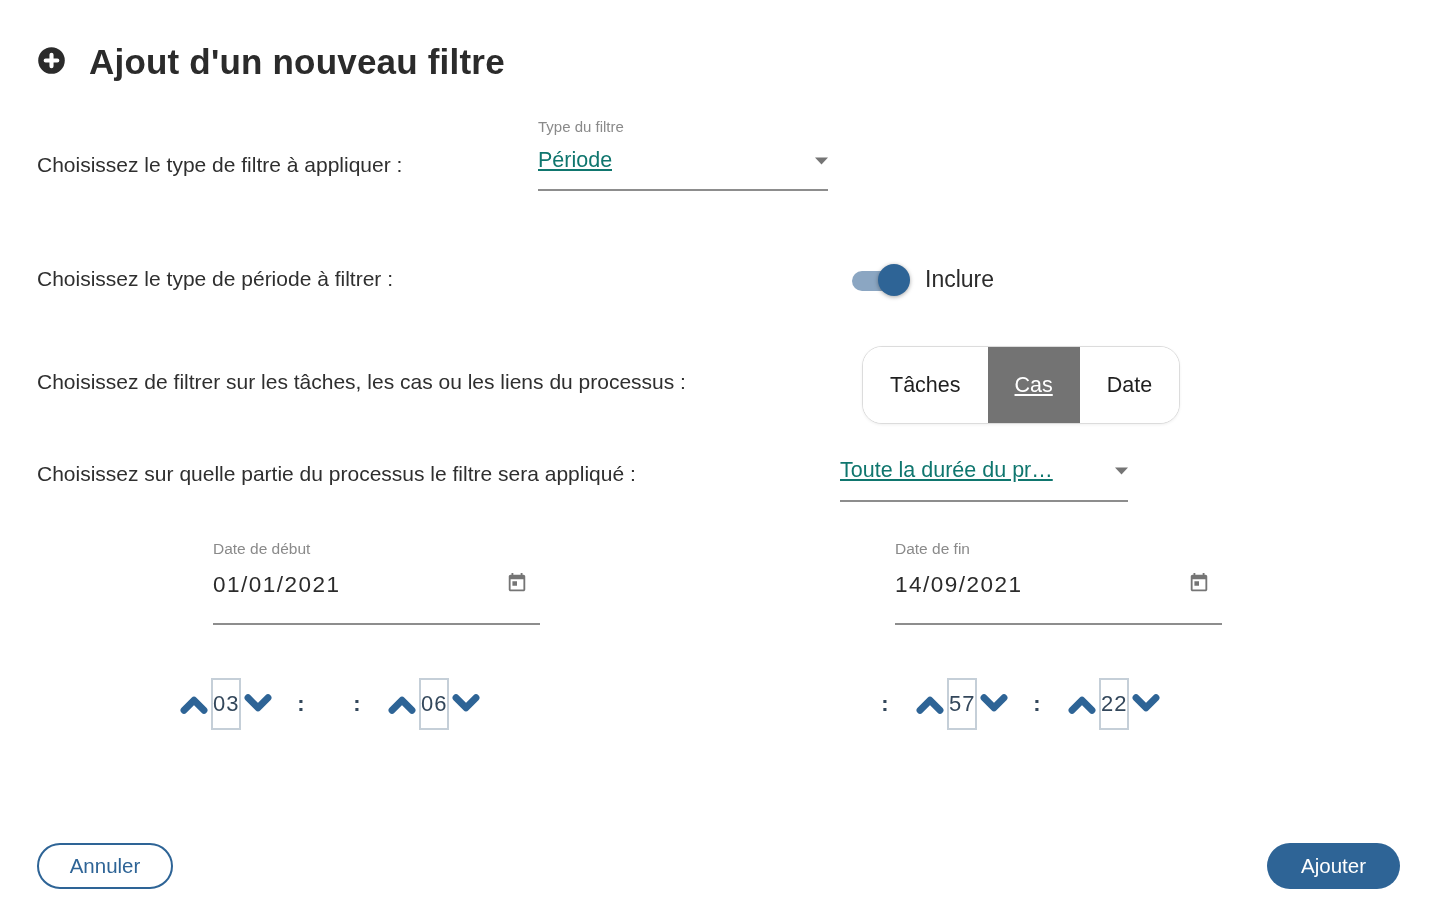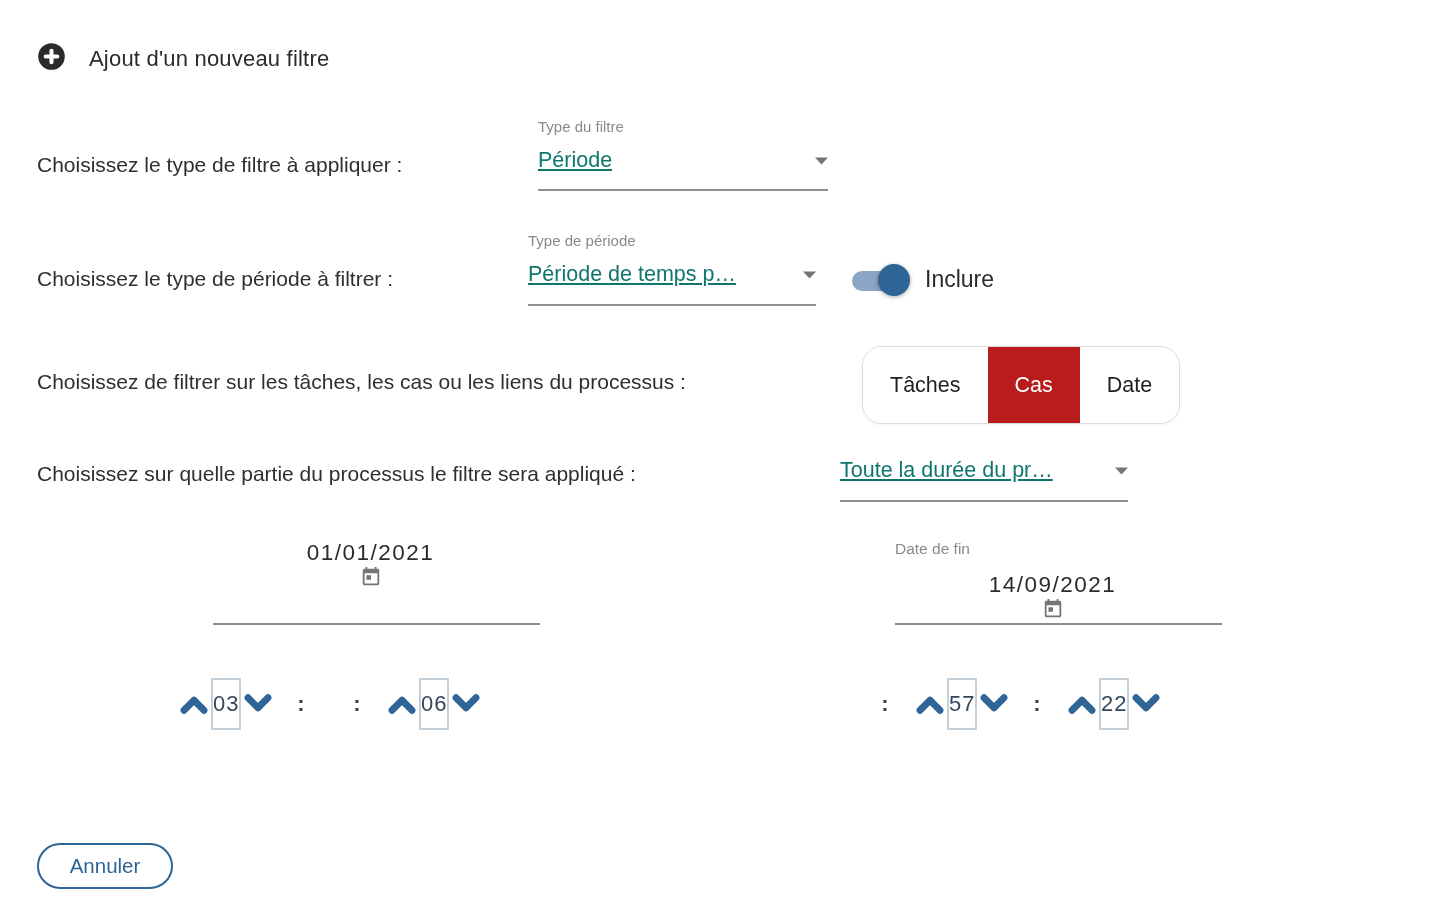--- a/index.html
+++ b/index.html
@@ -1,21 +1,21 @@
 <!DOCTYPE html>
 <html><head>
 <meta charset="utf-8">
 <style>
   html,body{margin:0;padding:0;background:#fff;}
   body{font-family:"Liberation Sans",sans-serif;color:#2b2b2b;}
   .canvas{position:relative;width:1432px;height:914px;background:#ffffff;overflow:hidden;}
 
   
   .header{position:absolute;left:37px;top:42px;display:flex;align-items:center;gap:23px;}
-  .header .title{font-size:22px;font-weight:400;color:#2b2b2b;letter-spacing:.2px;}
+  .header .title{font-size:35px;font-weight:700;color:#2b2b2b;letter-spacing:.2px;}
 
   
   .q-label{position:absolute;left:37px;font-size:21px;color:#2f2f2f;white-space:nowrap;text-align:center;}
   .q1{top:153px}.q2{top:267px}.q3{top:370px}.q4{top:462px}
 
   
   .mat-select{position:absolute;box-sizing:border-box;border-bottom:2px solid #8d8d8d;cursor:pointer;}
   .mat-select .float-label{display:block;font-size:15px;color:#8a8a8a;margin-bottom:13px;}
   .value-row{display:flex;align-items:center;justify-content:space-between;}
   .select-value{font-size:21.5px;color:#0f766e;white-space:nowrap;overflow:hidden;text-decoration:underline;}
@@ -27,27 +27,27 @@
 
   
   .toggle{position:absolute;left:852px;top:264px;width:60px;height:32px;cursor:pointer;}
   .toggle-track{position:absolute;left:0;top:7px;width:52px;height:20px;border-radius:10px;background:#8ba6c2;}
   .toggle-thumb{position:absolute;left:26px;top:0;width:32px;height:32px;border-radius:50%;background:#2e6496;box-shadow:0 1px 4px rgba(0,0,0,.35);}
   .toggle-label{position:absolute;left:925px;top:266px;font-size:23px;color:#2b2b2b;}
 
   
   .btn-group{position:absolute;left:862px;top:346px;height:76px;display:flex;border:1px solid #dcdcdc;border-radius:20px;overflow:hidden;background:#fff;box-shadow:0 1px 3px rgba(0,0,0,.06);}
   .btn-group button{border:none;background:#fff;font-family:inherit;font-size:21.5px;color:#1f1f1f;padding:0 27px;cursor:pointer;}
-  .btn-group button.selected{background:#b91c1c;color:#ffffff;}
+  .btn-group button.selected{background:#737373;color:#ffffff;text-decoration:underline;}
 
   
   .date-field{position:absolute;top:540px;width:327px;height:85px;box-sizing:border-box;border-bottom:2px solid #8d8d8d;cursor:text;}
   .date-start{left:213px}.date-end{left:895px}
   .date-field .float-label{display:block;font-size:15.5px;color:#8a8a8a;margin-bottom:14px;}
-  .date-row{display:flex;align-items:center;justify-content:space-between;padding-right:12px;flex-direction:column;}
+  .date-row{display:flex;align-items:flex-start;justify-content:space-between;padding-right:12px;}
   .date-value{font-size:22.5px;letter-spacing:1.5px;color:#2b2b2b;}
   .cal-btn{background:none;border:none;padding:0;cursor:pointer;display:flex;align-items:center;}
 
   
   .time-group{position:absolute;top:665px;display:flex;}
   .tg-start{left:177px}.tg-end{left:857px}
   .time-unit{display:flex;flex-direction:row;align-items:center;width:96px;}
   .spin-btn{background:none;border:none;padding:0;height:22px;cursor:pointer;display:flex;align-items:center;justify-content:center;}
   .time-box{margin:13px 0;width:96px;height:52px;box-sizing:border-box;border:2px solid #c5cfd8;display:flex;align-items:center;justify-content:center;font-size:22px;letter-spacing:1px;color:#33475b;background:#fff;cursor:text;}
   .time-colon{width:56px;text-align:center;align-self:center;font-size:22px;font-weight:600;color:#33475b;line-height:52px;}
@@ -78,31 +78,20 @@
       <span class="select-value">Période</span>
       <span class="select-arrow">
         <svg width="13" height="8" viewBox="0 0 13 8">
             <polygon points="0,0.5 13,0.5 6.5,7.5" fill="#757575"></polygon>
           </svg>
       </span>
     </span>
   </div>
 
   <div class="q-label q2">Choisissez le type de période à filtrer :</div>
-  <div class="mat-select sel2">
-    <span class="float-label">Type de période</span>
-    <span class="value-row">
-      <span class="select-value">Période de temps p…</span>
-      <span class="select-arrow">
-        <svg width="13" height="8" viewBox="0 0 13 8">
-            <polygon points="0,0.5 13,0.5 6.5,7.5" fill="#757575"></polygon>
-          </svg>
-      </span>
-    </span>
-  </div>
   <div class="toggle">
     <span class="toggle-track"></span>
     <span class="toggle-thumb"></span>
   </div>
   <div class="toggle-label">Inclure</div>
 
   <div class="q-label q3">Choisissez de filtrer sur les tâches, les cas ou les liens du processus :</div>
   <div class="btn-group">
     <button>Tâches</button>
     <button class="selected">Cas</button>
@@ -115,20 +104,21 @@
       <span class="select-value">Toute la durée du pr…</span>
       <span class="select-arrow">
         <svg width="13" height="8" viewBox="0 0 13 8">
             <polygon points="0,0.5 13,0.5 6.5,7.5" fill="#757575"></polygon>
           </svg>
       </span>
     </span>
   </div>
 
   <div class="date-field date-start">
+    <span class="float-label">Date de début</span>
     <span class="date-row">
       <span class="date-value">01/01/2021</span>
       <button class="cal-btn">
         <span>
           <svg width="22" height="22" viewBox="0 0 24 24" fill="#757575">
               <path d="M19 3h-1V1h-2v2H8V1H6v2H5c-1.1 0-2 .9-2 2v14c0 1.1.9 2 2 2h14c1.1 0 2-.9 2-2V5c0-1.1-.9-2-2-2zm0 16H5V8h14v11zM7 10h5v5H7z"></path>
             </svg>
         </span>
       </button>
     </span>
@@ -203,14 +193,15 @@
       <div class="time-box">22</div>
       <button class="spin-btn">
           <svg width="34" height="20" viewBox="0 0 24 16" fill="none">
             <polyline points="4,3 12,11 20,3" stroke="#2e6496" stroke-width="5.5" stroke-linecap="round" stroke-linejoin="round"></polyline>
           </svg>
         </button>
     </div>
   </div>
 
   <button class="btn-cancel">Annuler</button>
+  <button class="btn-submit">Ajouter</button>
 
 </div>
 
 </body></html>

